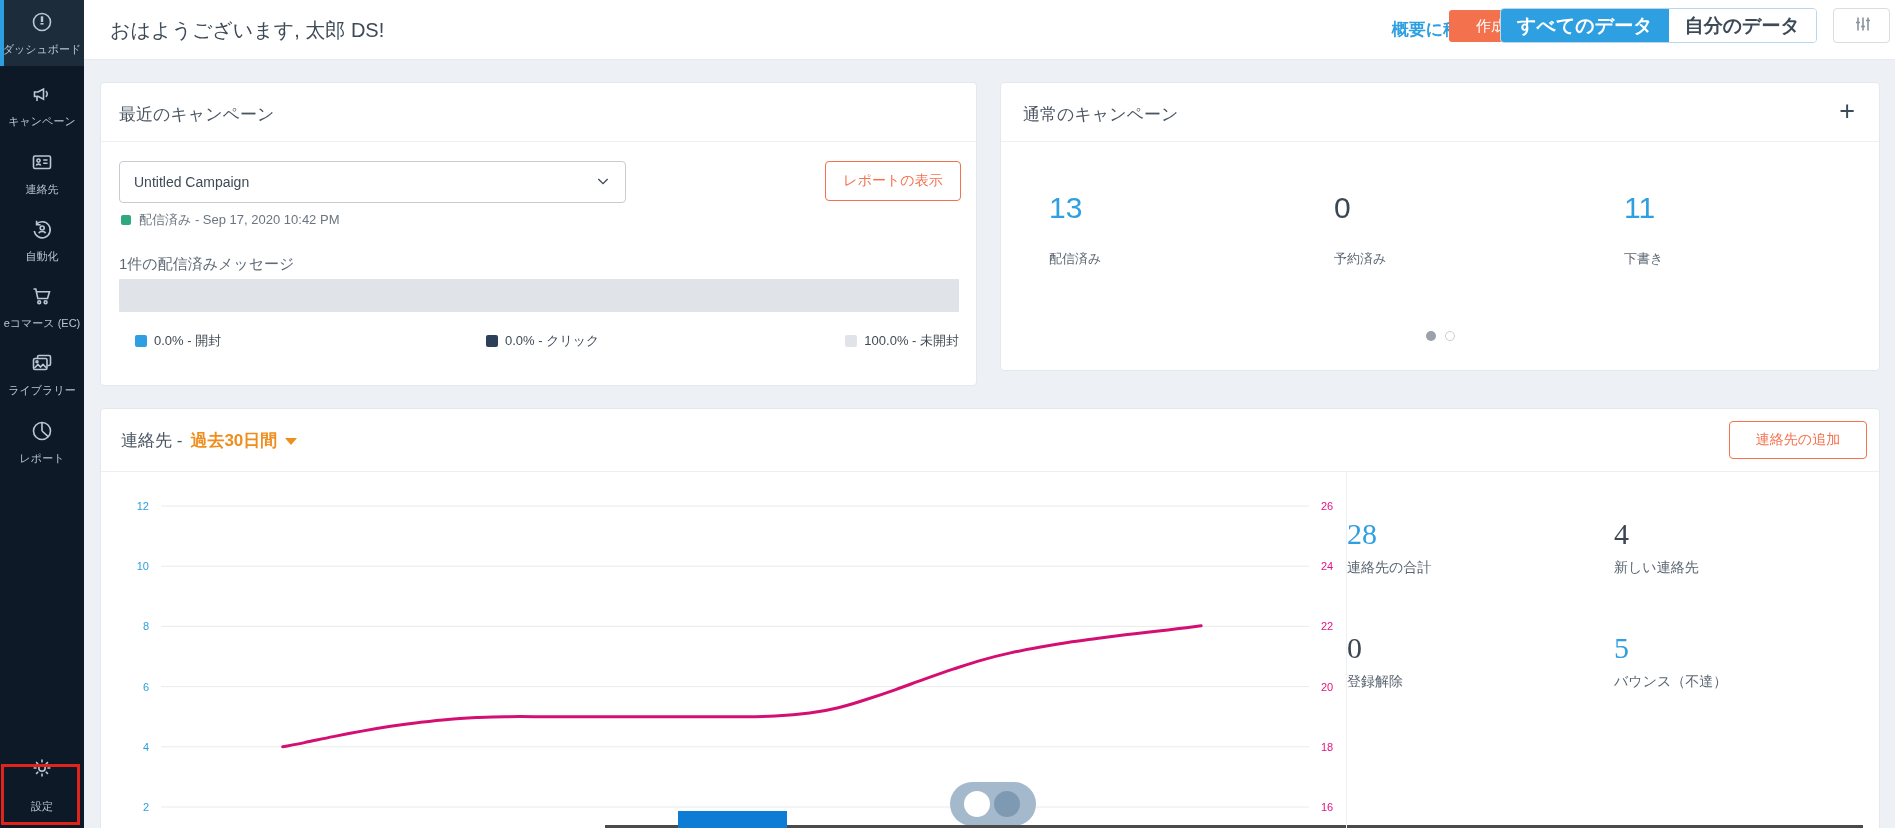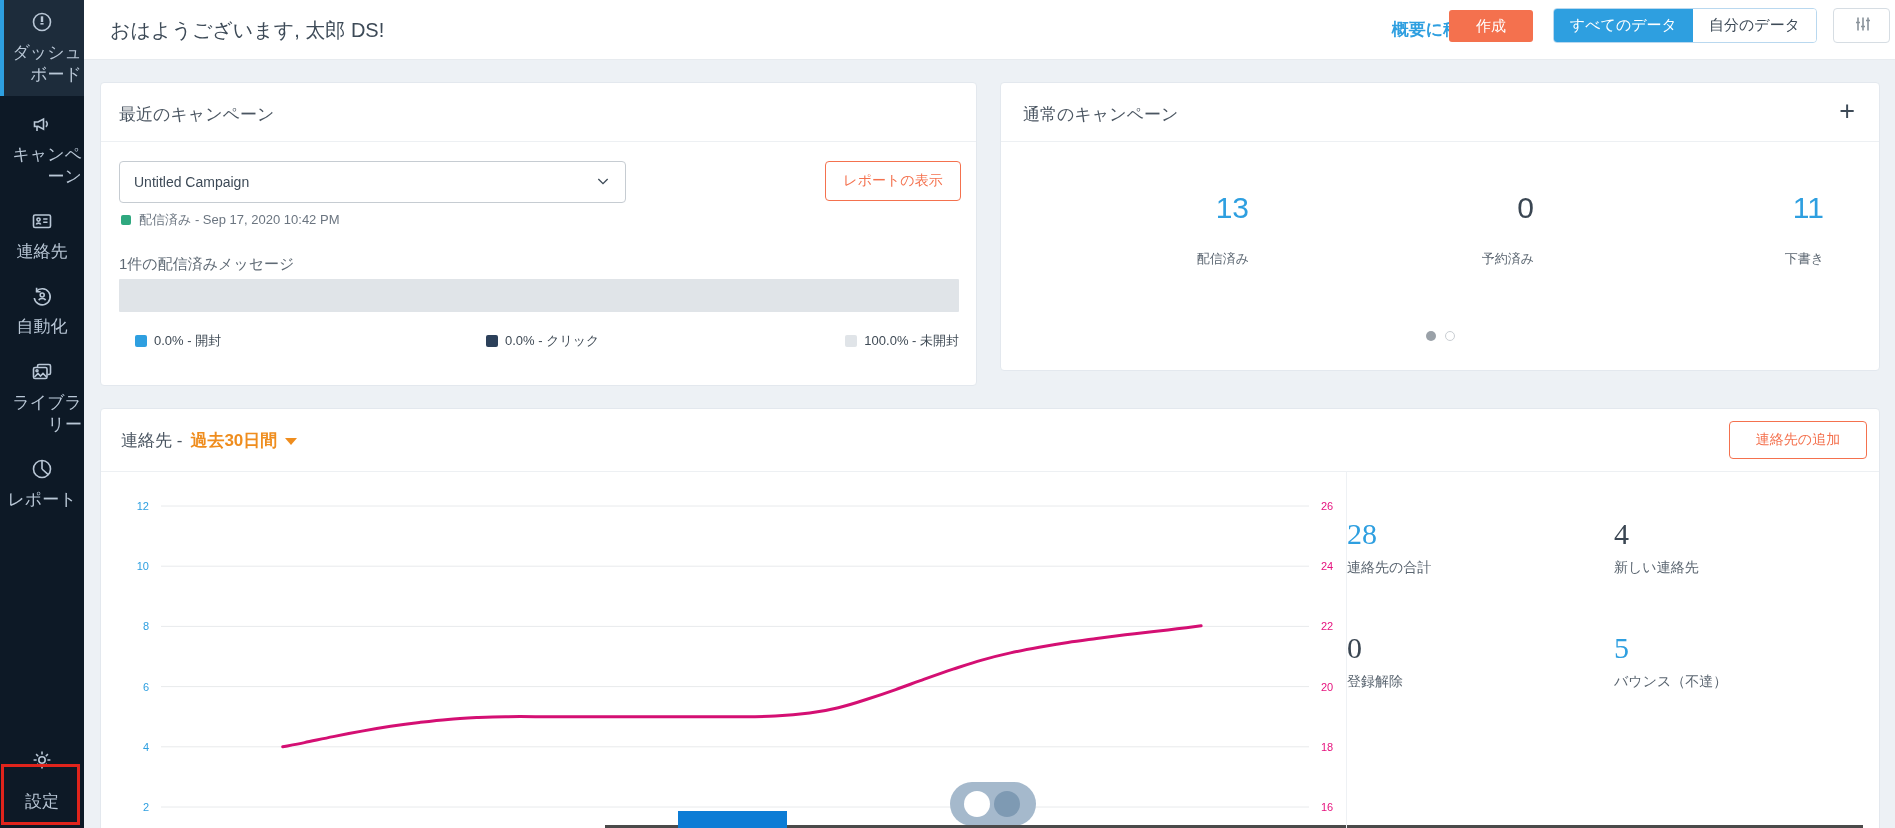--- a/index.html
+++ b/index.html
@@ -2,34 +2,34 @@
 <html><head>
 <meta charset="utf-8">
 <style>
   * { margin:0; padding:0; box-sizing:border-box; }
   html,body { width:1895px; height:828px; overflow:hidden; }
   body { font-family:"Liberation Sans","DejaVu Sans",sans-serif; background:#edf1f5; position:relative; color:#3d4a57; }
 
   
   .sidebar { position:absolute; left:0; top:0; width:84px; height:828px; background:#0d1926; display:flex; flex-direction:column; z-index:20; }
   .nav-item { position:relative; display:flex; flex-direction:column; align-items:center; padding:8px 2px 7px; margin-bottom:6px; cursor:pointer; }
-  .nav-item .nav-label { margin-top:4px; font-size:17px; line-height:1.3; color:#b9c7d6; text-align:right; word-break:break-all; }
+  .nav-item .nav-label { margin-top:4px; font-size:11px; line-height:1.3; color:#b9c7d6; text-align:left; word-break:break-all; }
   .nav-item svg { stroke:#b9c7d6; }
   .nav-item.active { background:#1d2c3b; padding-top:10px; padding-bottom:10px; margin-bottom:8px; }
   .nav-item.active::before { content:""; position:absolute; left:0; top:0; bottom:0; width:4px; background:#2d9fe0; }
   .nav-item.settings { margin-top:auto; margin-bottom:8px;gap:11px; }
   .red-annotation { position:absolute; left:1px; top:764px; width:79px; height:61px; border:3px solid #e0241c; z-index:30; pointer-events:none; }
 
   
   .topbar { position:absolute; left:84px; top:0; width:1811px; height:60px; background:#ffffff; border-bottom:1px solid #e7ebef; z-index:10; }
   .greeting { position:absolute; left:26px; top:17px; font-size:20px; color:#3d4a57; }
   .overview-link { position:absolute; right:383px; top:18px; font-size:17px; font-weight:bold; color:#2e9fe0; cursor:pointer; }
   .create-btn { position:absolute; right:362px; top:10px; width:84px; height:32px; background:#f4714e; color:#fff; border:none; border-radius:3px; font-size:15px; cursor:pointer; font-family:inherit; }
   .data-toggle { position:absolute; right:78px; top:8px; height:35px; display:flex; align-items:stretch; background:#fff; border:1px solid #b9d8ef; border-radius:4px; overflow:hidden; }
-  .toggle-opt { display:flex; align-items:center; padding:4px 16px; font-size:15px; cursor:pointer; color:#3d4a57; background:#fff; }
+  .toggle-opt { display:flex; align-items:center; padding:4px 16px; font-size:19px; cursor:pointer; color:#3d4a57; background:#fff;font-weight:bold; }
   .toggle-opt.selected { background:#2e9fe0; color:#fff; }
   .filter-btn { position:absolute; right:5px; top:8px; width:57px; height:35px; background:#fff; border:1px solid #d6dde3; border-radius:4px; display:flex; align-items:center; justify-content:center; cursor:pointer; }
 
   
   .card { position:absolute; background:#fff; border:1px solid #e3e8ee; border-radius:4px; }
   .card-title { font-size:17px; color:#4a5561; }
   .card-divider { position:absolute; left:0; right:0; height:1px; background:#edf0f3; }
 
   
   .card-recent { left:100px; top:82px; width:877px; height:304px; }
@@ -45,21 +45,21 @@
   .legend { position:absolute; left:18px; top:249px; width:840px; height:18px; font-size:13px; color:#3f4a55; }
   .legend-item { position:absolute; display:flex; align-items:center; gap:7px; white-space:nowrap; }
   .legend-sq { width:12px; height:12px; border-radius:2px; display:inline-block; }
   .li-0 { left:16px; } .li-1 { left:367px; } .li-2 { right:0; }
 
   
   .card-regular { left:1000px; top:82px; width:880px; height:289px; }
   .card-regular .card-title { position:absolute; left:22px; top:20px; }
   .card-regular .card-divider { top:58px; }
   .plus-icon { position:absolute; right:24px; top:12px; font-size:27px; font-weight:300; color:#3d4a57; cursor:pointer; line-height:1.2; }
-  .stat-col { position:absolute; width:200px; text-align:right; }
+  .stat-col { position:absolute; width:200px; text-align:left; }
   .stat-num { font-size:30px; line-height:1.1; }
   .stat-label { font-size:13px; color:#5a6570; margin-top:26px; }
   .sc-0 { left:48px; top:108px; } .sc-1 { left:333px; top:108px; } .sc-2 { left:623px; top:108px; }
   .dots { position:absolute; left:0; right:0; top:248px; display:flex; justify-content:center; gap:9px; }
   .dot { width:10px; height:10px; border-radius:50%; cursor:pointer; }
   .dot.active { background:#9aa1a8; }
   .dot.inactive { background:#fff; border:1px solid #c9ced3; }
 
   
   .card-contacts { left:100px; top:408px; width:1780px; height:470px; }
@@ -116,20 +116,28 @@
     <span class="nav-label">連絡先</span>
   </div>
   <div class="nav-item">
     <span><svg width="24" height="24" viewBox="0 0 24 24" fill="none" stroke-width="1.6">
           <path d="M6.2 7.5A8 8 0 1 1 4.3 14"></path>
           <path d="M6.6 3.8v4h4"></path>
           <circle cx="12.2" cy="11" r="2"></circle>
           <path d="M8.9 16.2c.7-2.2 5.9-2.2 6.6 0"></path>
         </svg></span>
     <span class="nav-label">自動化</span>
+  </div>
+  <div class="nav-item">
+    <span><svg width="24" height="24" viewBox="0 0 24 24" fill="none" stroke-width="1.6">
+          <path d="M3.5 5h2.3l2 9.5h9.7l2-6.8H6.3"></path>
+          <circle cx="9.2" cy="18.2" r="1.4"></circle>
+          <circle cx="15.6" cy="18.2" r="1.4"></circle>
+        </svg></span>
+    <span class="nav-label">eコマース (EC)</span>
   </div>
   <div class="nav-item">
     <span><svg width="24" height="24" viewBox="0 0 24 24" fill="none" stroke-width="1.6">
           <path d="M7.5 7.5V6a1.5 1.5 0 0 1 1.5-1.5h10A1.5 1.5 0 0 1 20.5 6v7a1.5 1.5 0 0 1-1.5 1.5h-1.6"></path>
           <rect x="3.5" y="7.5" width="13.5" height="11" rx="1.5"></rect>
           <circle cx="7" cy="10.8" r="1"></circle>
           <path d="M4.5 17l3.5-3.5 2.5 2.5 2.5-2.5 3.5 3.5"></path>
         </svg></span>
     <span class="nav-label">ライブラリー</span>
   </div>

